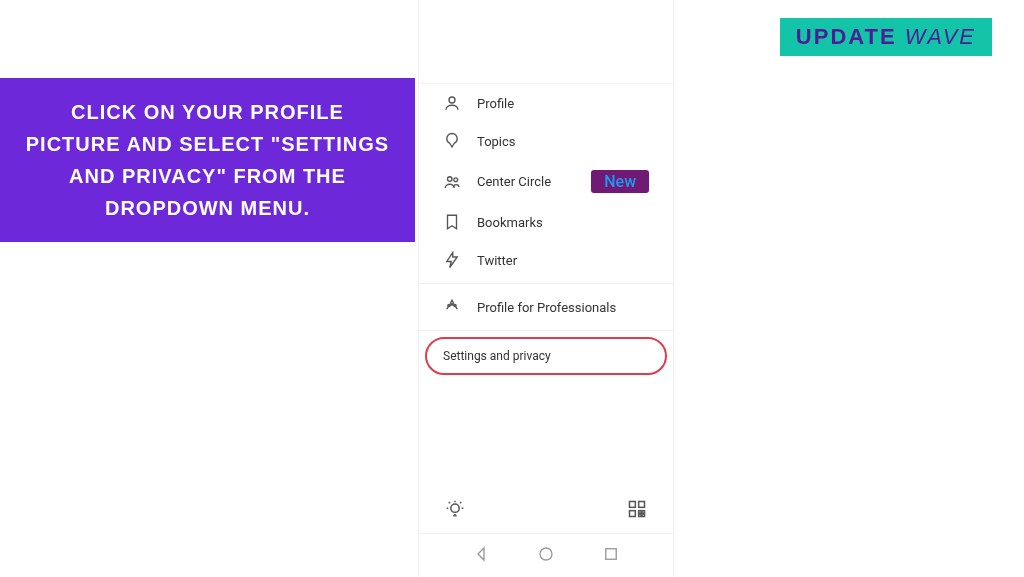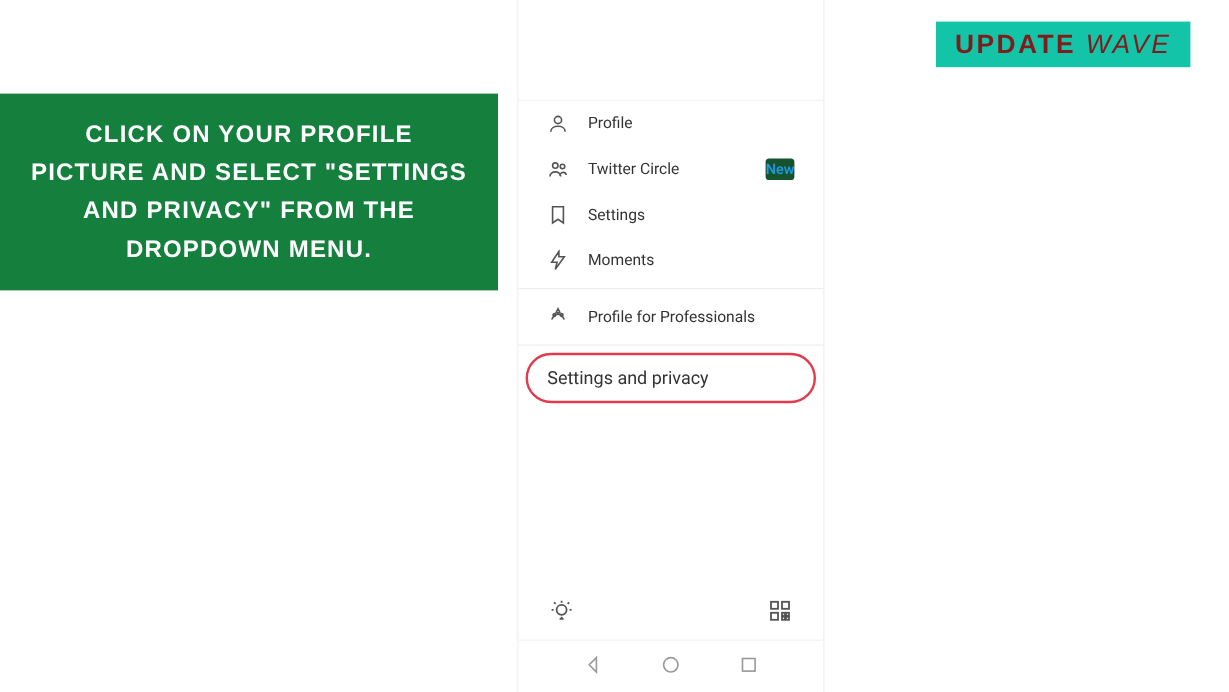--- a/index.html
+++ b/index.html
@@ -9,50 +9,50 @@
       background: #ffffff;
       font-family: -apple-system, BlinkMacSystemFont, "Segoe UI", Roboto, sans-serif;
       position: relative;
       overflow: hidden;
     }
     .instruction-box {
       position: absolute;
       left: 0;
       top: 78px;
       width: 415px;
-      background: #15803d;
+      background: #6d28d9;
       color: #ffffff;
       padding: 18px 24px;
       font-family: Impact, "Arial Black", sans-serif;
       font-size: 20px;
       font-weight: 700;
       letter-spacing: 1px;
       text-align: center;
       text-transform: uppercase;
       line-height: 1.6;
     }
     .brand-badge {
       position: absolute;
       right: 32px;
       top: 18px;
       background: #14c4a8;
-      color: #7f1d1d;
+      color: #4c1d95;
       padding: 6px 16px;
       font-family: Impact, "Arial Black", sans-serif;
       font-size: 22px;
       letter-spacing: 2px;
       font-weight: 700;
     }
     .brand-badge .wave {
       font-style: italic;
       font-weight: 400;
     }
     .phone-frame {
       position: absolute;
-      left: 431px;
+      left: 418px;
       top: 0;
       width: 256px;
       height: 577px;
       background: #ffffff;
       border-left: 1px solid #f0f0f0;
       border-right: 1px solid #f0f0f0;
     }
     .menu-top-spacer {
       height: 84px;
       border-bottom: 1px solid #f2f2f2;
@@ -80,24 +80,24 @@
       flex-shrink: 0;
     }
     .menu-item .icon svg {
       width: 18px;
       height: 18px;
       stroke: #555555;
       stroke-width: 1.8;
       fill: none;
     }
     .new-badge {
-      background: #14532d;
+      background: #701a75;
       color: #1d9bf0;
-      font-size: 12px;
-      padding: 2px 0;
+      font-size: 16px;
+      padding: 2px 13px;
       border-radius: 3px;
       margin-left: auto;
       font-weight: 500;
     }
     .section-divider {
       height: 1px;
       background: #efefef;
       margin: 4px 0;
     }
     .highlight-ring {
@@ -140,21 +140,21 @@
       padding: 0 30px;
     }
     .nav-bar svg {
       width: 18px;
       height: 18px;
       stroke: #999999;
       stroke-width: 1.8;
       fill: none;
     }
     .settings-item { padding-left: 24px; }
-    .settings-item .label { font-size: 15px; color: #333; }
+    .settings-item .label { font-size: 12px; color: #333; }
   </style>
 </head>
 <body>
 
 <div class="instruction-box">
   <span>Click on your profile picture and select "Settings and privacy" from the dropdown menu.</span>
 </div>
 
 <div class="brand-badge">
   <span>UPDATE</span>
@@ -170,50 +170,58 @@
       <span class="icon">
         <svg viewBox="0 0 24 24">
             <circle cx="12" cy="8" r="4"></circle>
             <path d="M4 21c0-4 4-6 8-6s8 2 8 6"></path>
           </svg>
       </span>
       <span>Profile</span>
     </div>
 
 
+    <div class="menu-item">
+      <span class="icon">
+        <svg viewBox="0 0 24 24">
+            <path d="M12 2C8 2 5 5 5 9c0 3 2 5 4 6l3 5 3-5c2-1 4-3 4-6 0-4-3-7-7-7z"></path>
+          </svg>
+      </span>
+      <span>Topics</span>
+    </div>
 
     <div class="menu-item">
       <span class="icon">
         <svg viewBox="0 0 24 24">
             <circle cx="9" cy="8" r="3"></circle>
             <circle cx="17" cy="9" r="2.5"></circle>
             <path d="M3 20c0-3 3-5 6-5s6 2 6 5"></path>
             <path d="M14 19c0-2 2-3.5 4-3.5s3 1 3 3"></path>
           </svg>
       </span>
-      <span>Twitter Circle</span>
+      <span>Center Circle</span>
       <span class="new-badge">New</span>
     </div>
 
     <div class="menu-item">
       <span class="icon">
         <svg viewBox="0 0 24 24">
             <path d="M6 3h12v18l-6-4-6 4V3z"></path>
           </svg>
       </span>
-      <span>Settings</span>
+      <span>Bookmarks</span>
     </div>
 
     <div class="menu-item">
       <span class="icon">
         <svg viewBox="0 0 24 24">
             <path d="M13 2L5 14h6l-2 8 10-14h-6l0-6z"></path>
           </svg>
       </span>
-      <span>Moments</span>
+      <span>Twitter</span>
     </div>
 
 
     <div class="section-divider"></div>
 
     <div class="menu-item">
       <span class="icon">
         <svg viewBox="0 0 24 24">
             <path d="M5 15c4-8 10-8 14 0"></path>
             <circle cx="8" cy="10" r="1.5"></circle>

